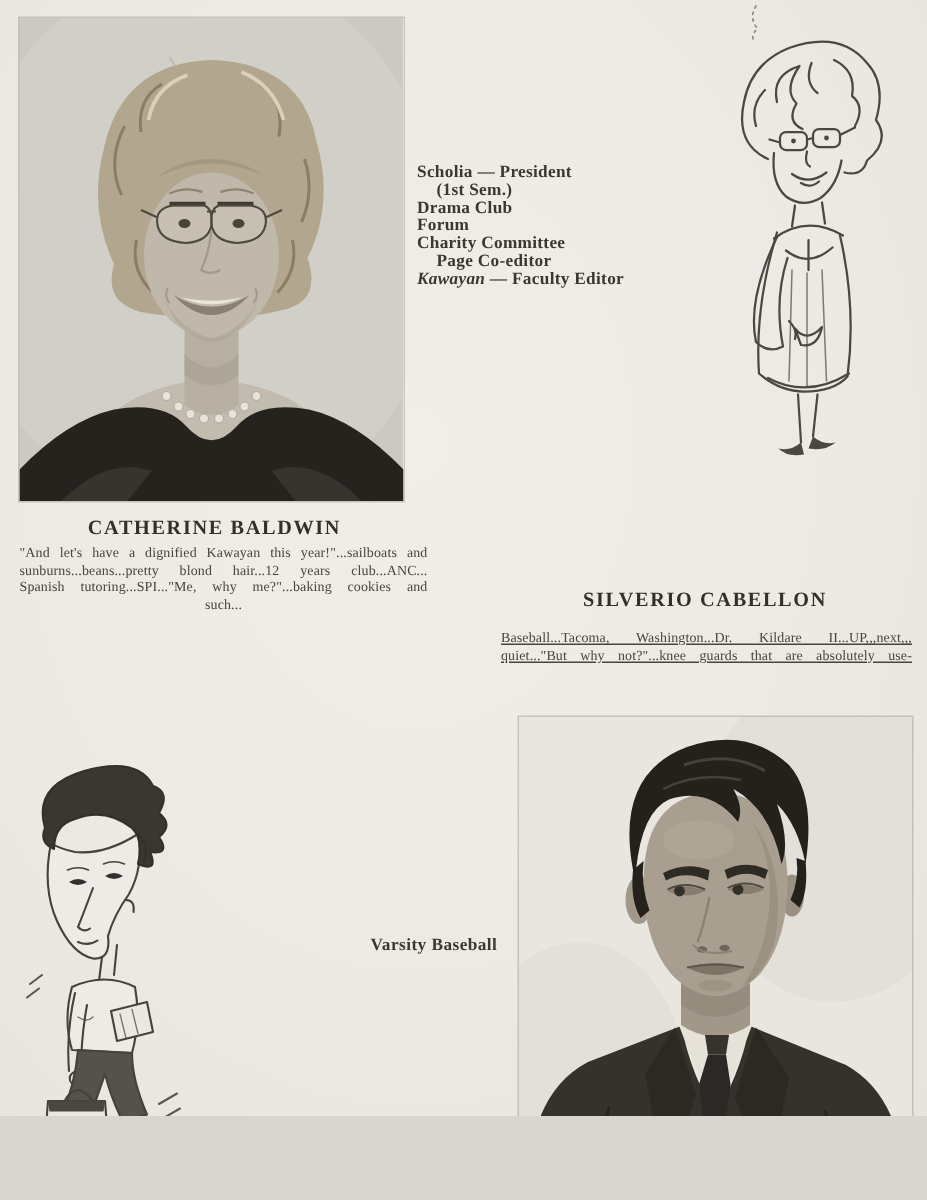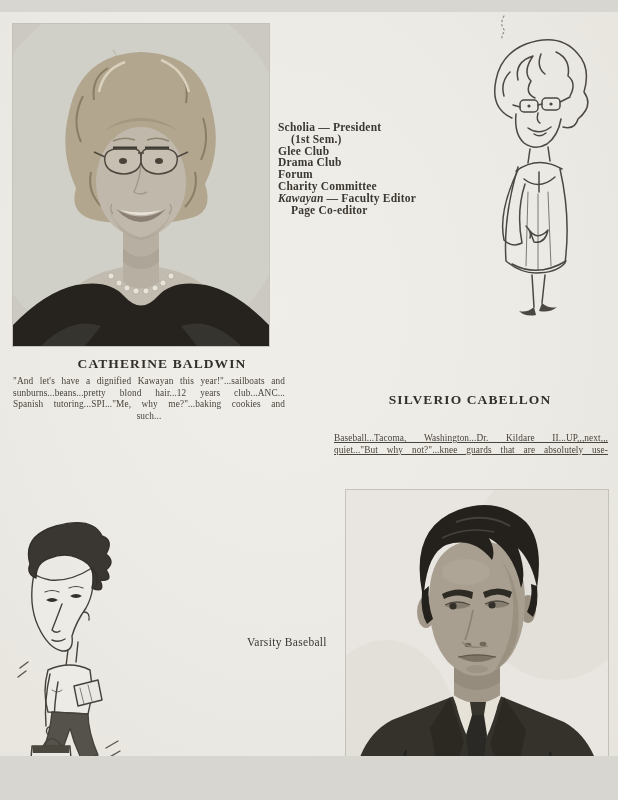--- a/index.html
+++ b/index.html
@@ -1,17 +1,17 @@
 <!DOCTYPE html>
 <html><head>
 <meta charset="utf-8">
 <style>
   html,body{margin:0;padding:0;background:#d8d6d1;}
   .page{
-    position:relative;width:618px;height:744px;margin:12px auto;
+    position:relative;width:618px;height:744px;margin:0 auto;
     background:#eceae4;
     background-image:radial-gradient(ellipse at 45% 40%, #f0eee9 0%, #eceae4 55%, #e6e4dd 100%);
     overflow:hidden;
     font-family:"Liberation Serif", serif;
     color:#3e3a33;
   }
   .abs{position:absolute;}
   .photo{box-shadow:0 0 0 1px rgba(150,146,138,.45);}
   .photo svg{display:block;width:100%;height:100%;}
   .sketch svg{display:block;width:100%;height:100%;}
@@ -22,32 +22,32 @@
     letter-spacing:.2px;color:#3b3831;
   }
   .act-line{white-space:nowrap;}
   .act-line.indent{padding-left:13px;}
   .ital{font-style:italic;}
 
   .name-heading{
     font-weight:bold;font-size:13.5px;letter-spacing:1.1px;
     color:#33302a;text-align:center;white-space:nowrap;
   }
-  .cb-heading{left:26px;top:344px;width:272px;}
-  .sc-heading{left:336px;top:380px;width:268px;}
+  .cb-heading{left:7px;top:344px;width:272px;}
+  .sc-heading{left:336px;top:392px;width:268px;}
 
   .bio{font-size:9.3px;line-height:11.6px;color:#49443c;letter-spacing:.1px;}
   .cb-bio{left:13px;top:364px;width:272px;}
   .sc-bio{left:334px;top:421px;width:274px;text-decoration:underline;}
   .bio .jline{text-align:justify;text-align-last:justify;}
   .bio .lline{text-align:center;}
 
   .caption{
     left:247px;top:624px;width:110px;
-    font-weight:normal;font-size:11.5px;letter-spacing:.3px;color:#3b3831;
+    font-weight:bold;font-size:11.5px;letter-spacing:.3px;color:#3b3831;
     white-space:nowrap;
   }
 
   .photo-cb{left:13px;top:12px;width:256px;height:322px;}
   .photo-sc{left:346px;top:478px;width:262px;height:311px;}
   .sketch-woman{left:478px;top:8px;width:118px;height:312px;}
   .sketch-boy{left:12px;top:508px;width:132px;height:276px;}
   .squiggle{left:492px;top:2px;width:22px;height:28px;}
 </style>
 </head>
@@ -114,26 +114,25 @@
 
       <path d="M0 322 L0 301 Q32 268 63 261 Q96 255 111 272 Q128 291 145 272 Q160 255 193 261 Q224 268 256 301 L256 322 Z" fill="#26231f"></path>
       <path d="M28 322 Q58 292 88 302 L72 322 Z" fill="#3a3731" opacity="0.85"></path>
       <path d="M228 322 Q198 292 168 302 L184 322 Z" fill="#3a3731" opacity="0.85"></path>
     </svg>
   </div>
 
   <div class="abs activities">
     <div class="act-line">Scholia — President</div>
     <div class="act-line indent">(1st Sem.)</div>
-    <div class="act-line">Glee Club</div>
     <div class="act-line">Drama Club</div>
     <div class="act-line">Forum</div>
     <div class="act-line">Charity Committee</div>
+    <div class="act-line indent">Page Co-editor</div>
     <div class="act-line"><span class="ital">Kawayan</span><span> — Faculty Editor</span></div>
-    <div class="act-line indent">Page Co-editor</div>
   </div>
 
   <div class="abs sketch squiggle">
     <svg viewBox="0 0 22 28">
       <path d="M12 2 Q7 10 13 17 Q8 22 11 26" stroke="#908d85" stroke-width="1.2" fill="none" stroke-dasharray="1.5 3" stroke-linecap="round"></path>
     </svg>
   </div>
 
   <div class="abs sketch sketch-woman">
     <svg viewBox="0 0 118 312" fill="none" stroke="#4b4843" stroke-width="1.5" stroke-linecap="round" stroke-linejoin="round">

